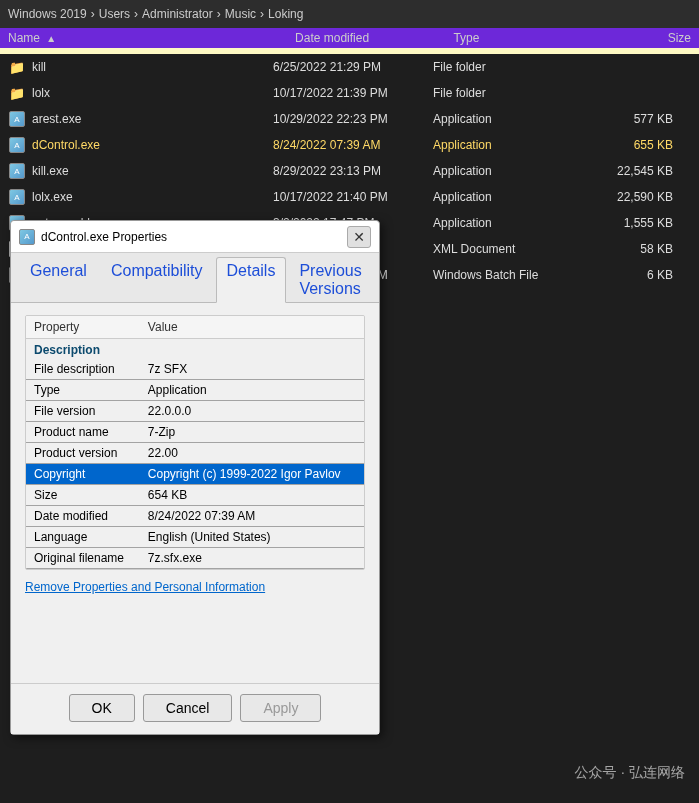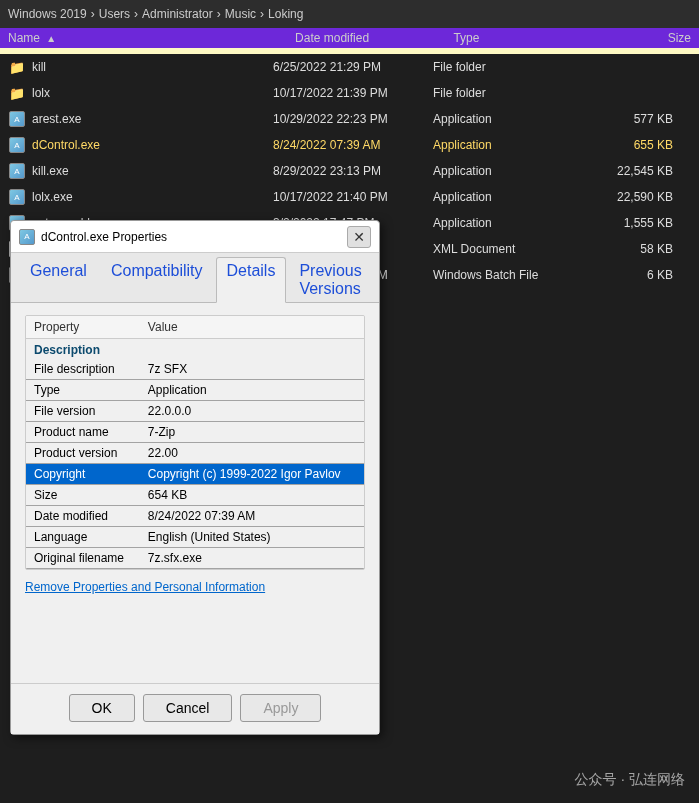--- a/index.html
+++ b/index.html
@@ -117,21 +117,21 @@
       border: 1px solid #888;
       border-radius: 1px;
       font-size: 7px;
       color: #eee;
       display: flex; align-items: center; justify-content: center;
     }
 
     
     .watermark {
       position: absolute;
-      bottom: 14px;
+      bottom: 21px;
       right: 14px;
       color: rgba(255,255,255,0.6);
       font-size: 14px;
     }
 
     
     .dialog-overlay {
       position: absolute;
       top: 0; left: 0;
       width: 100%; height: 100%;

